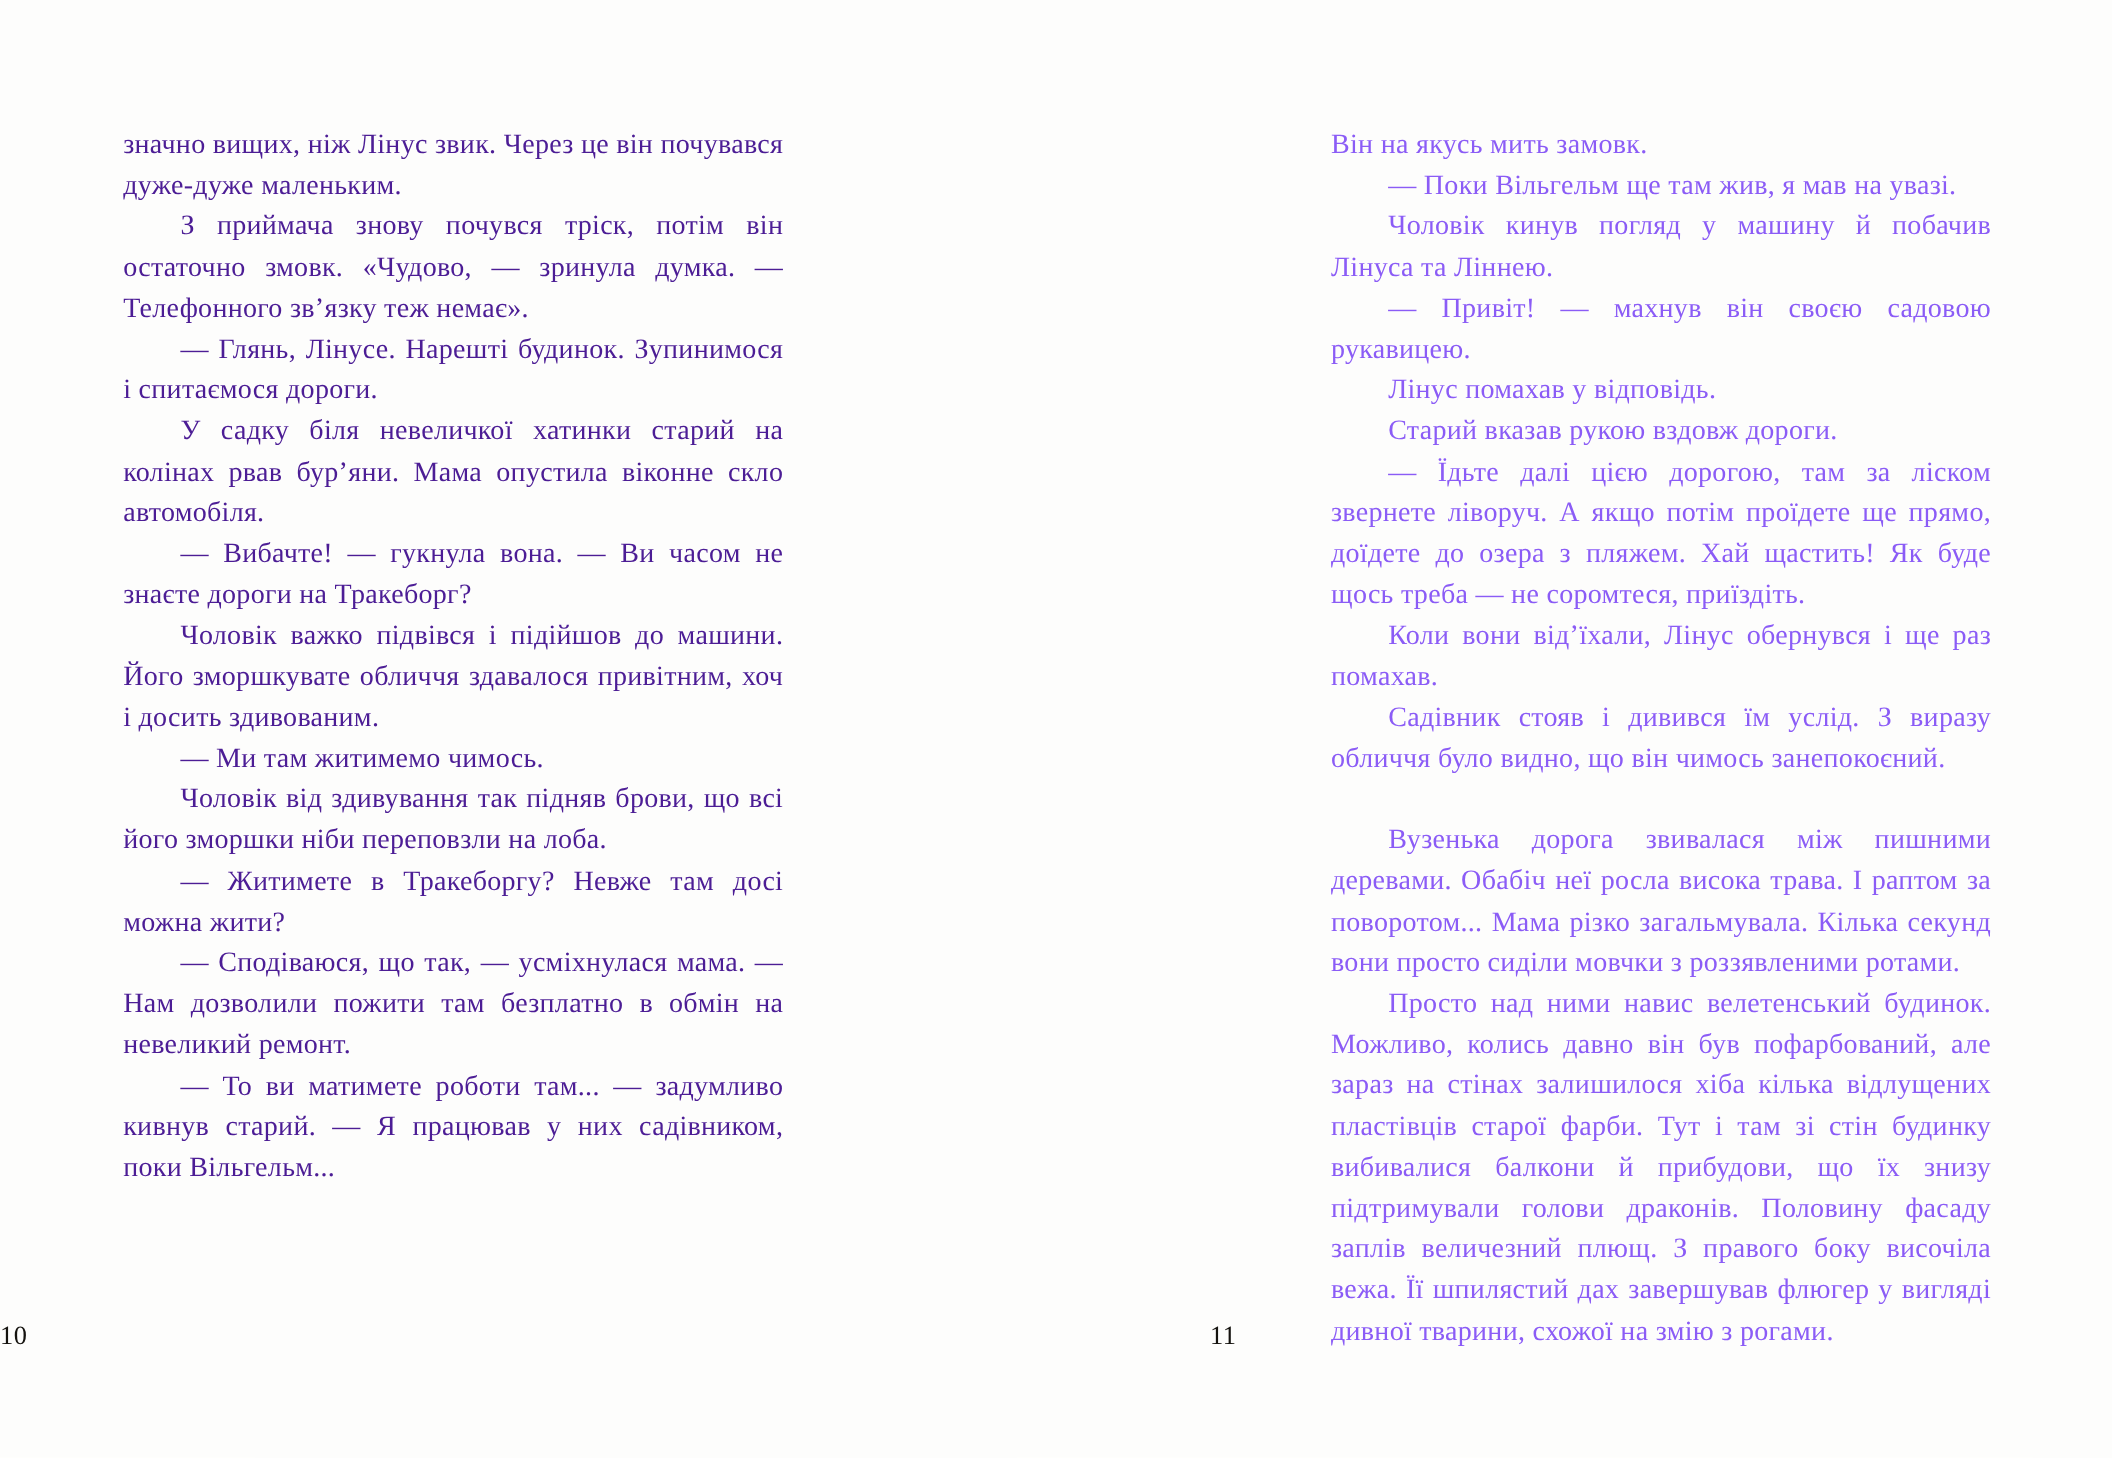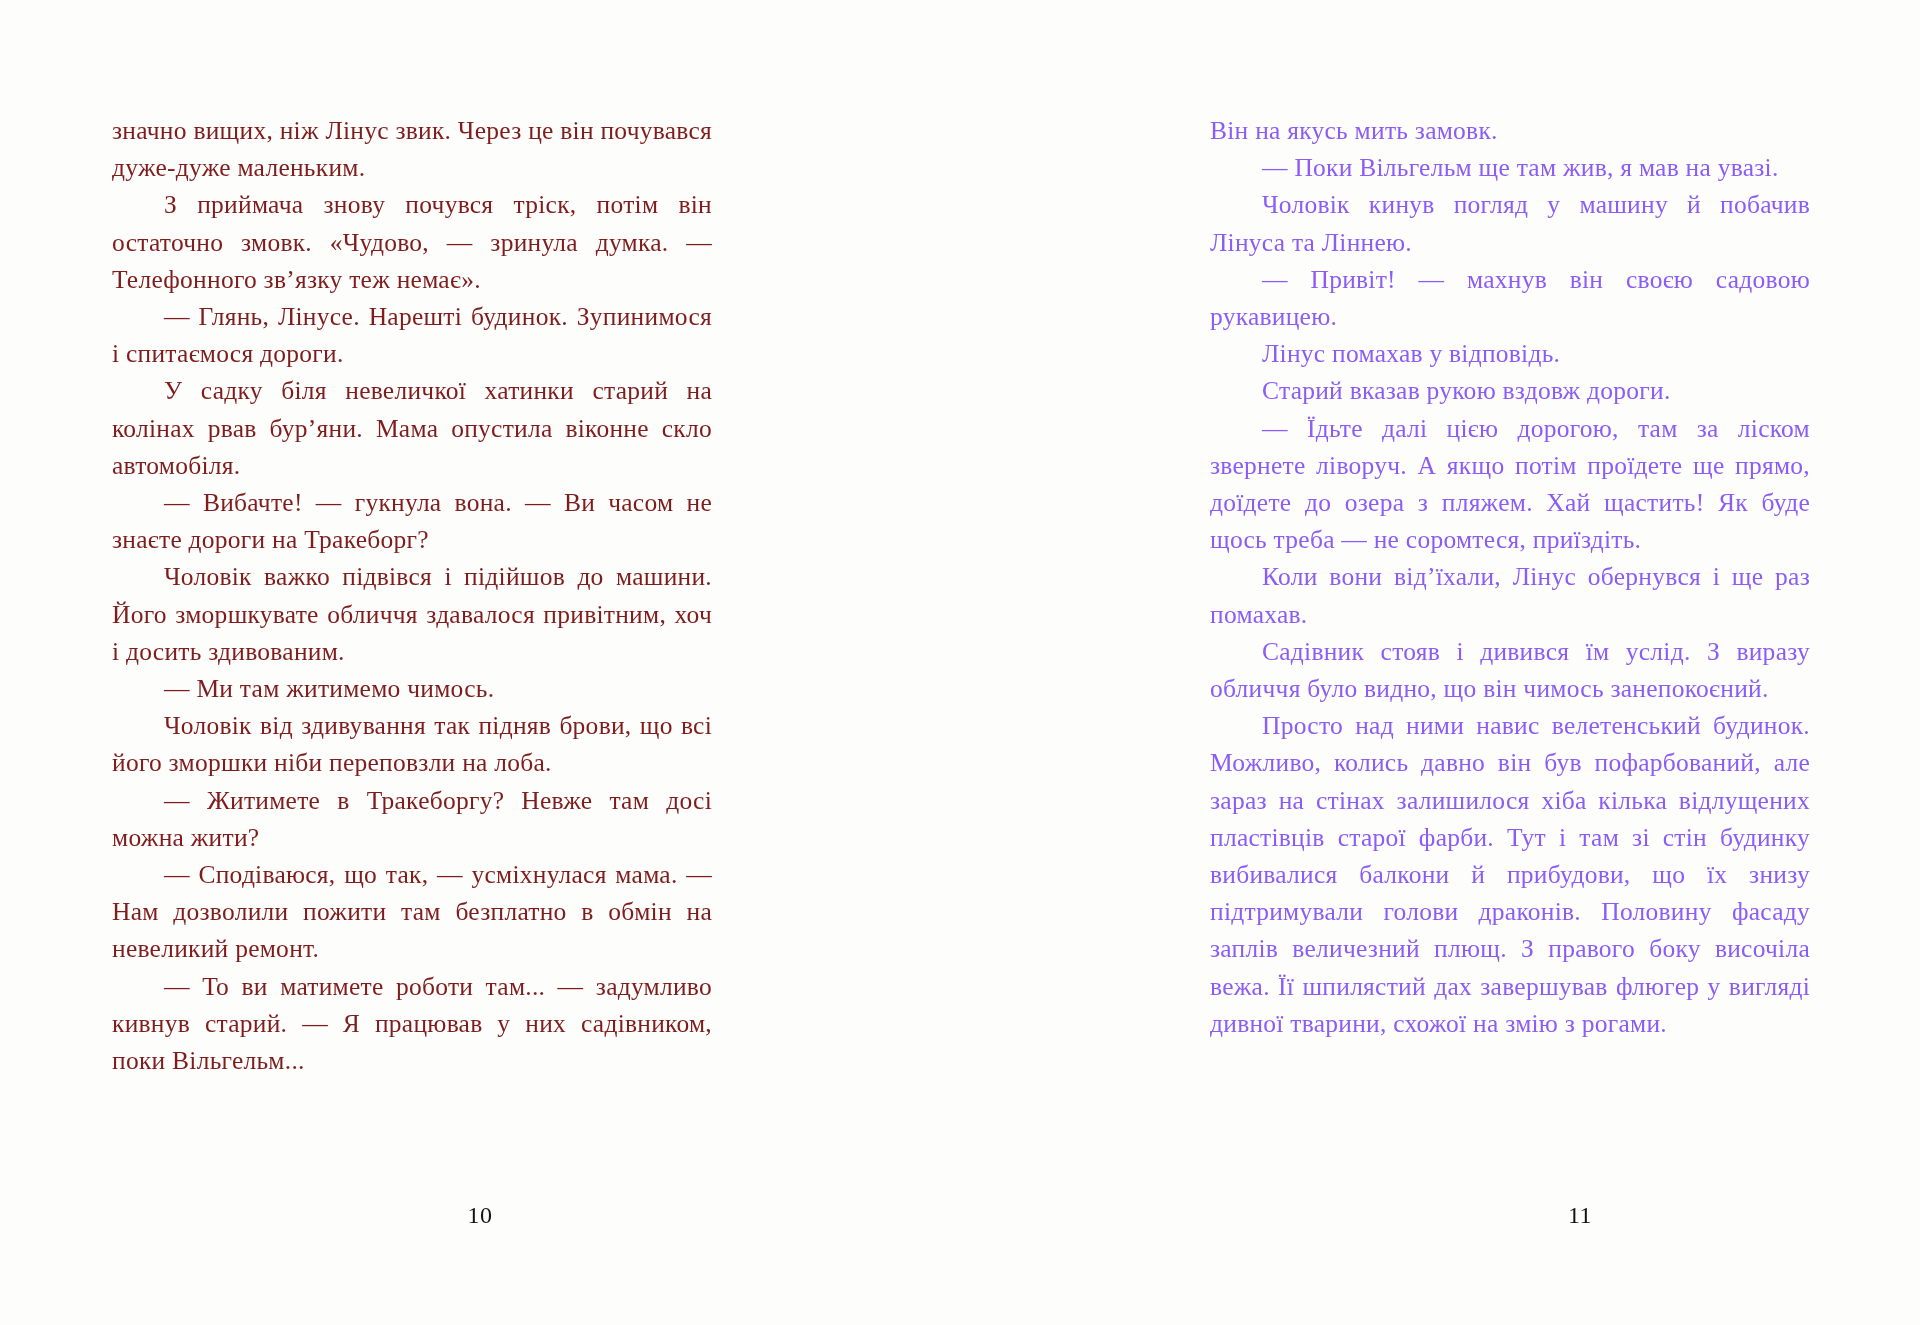--- a/index.html
+++ b/index.html
@@ -58,21 +58,20 @@
   .para.last-line-left { text-align-last: left; }
 
   
   .para.scene-gap { margin-top: 37px; }
 
   .folio {
     position: absolute;
     bottom: 96px;
     width: 100%;
     left: 0;
-    text-align: center;
     font-size: 24px;
     color: #15130f;
     letter-spacing: 0.02em;
   }
   .page-left  .folio { padding-right: 138px; }
   .page-right .folio { padding-left: 140px; }
 
   .gutter {
     position: absolute;
     top: 0;
@@ -81,21 +80,21 @@
     height: 1325px;
     background: transparent;
   }
 </style>
 </head>
 <body>
 
 <div id="book-spread" style="background: rgb(253, 253, 252);">
 
   <div class="page page-left" style="background: rgb(253, 253, 252);">
-    <div class="text-column" id="left-col" style="color: #7f1d1d;">
+    <div class="text-column" id="left-col" style="color: #4c1d95;">
         <p class="para no-indent last-line-left">значно вищих, ніж Лінус звик. Через це він почувався дуже-дуже маленьким.</p>
         <p class="para last-line-left">З приймача знову почувся тріск, потім він остаточно змовк. «Чудово, — зринула думка. — Телефонного зв’язку теж немає».</p>
         <p class="para last-line-left">— Глянь, Лінусе. Нарешті будинок. Зупинимося і спитаємося дороги.</p>
         <p class="para last-line-left">У садку біля невеличкої хатинки старий на колінах рвав бур’яни. Мама опустила віконне скло автомобіля.</p>
         <p class="para last-line-left">— Вибачте! — гукнула вона. — Ви часом не знаєте дороги на Тракеборг?</p>
         <p class="para last-line-left">Чоловік важко підвівся і підійшов до машини. Його зморшкувате обличчя здавалося привітним, хоч і досить здивованим.</p>
         <p class="para last-line-left">— Ми там житимемо чимось.</p>
         <p class="para last-line-left">Чоловік від здивування так підняв брови, що всі його зморшки ніби переповзли на лоба.</p>
         <p class="para last-line-left">— Житимете в Тракеборгу? Невже там досі можна жити?</p>
         <p class="para last-line-left">— Сподіваюся, що так, — усміхнулася мама. — Нам дозволили пожити там безплатно в обмін на невеликий ремонт.</p>
@@ -110,18 +109,19 @@
     <div class="text-column" id="right-col" style="color: #8b5cf6;">
         <p class="para no-indent last-line-left">Він на якусь мить замовк.</p>
         <p class="para last-line-left">— Поки Вільгельм ще там жив, я мав на увазі.</p>
         <p class="para last-line-left">Чоловік кинув погляд у машину й побачив Лінуса та Ліннею.</p>
         <p class="para last-line-left">— Привіт! — махнув він своєю садовою рукавицею.</p>
         <p class="para last-line-left">Лінус помахав у відповідь.</p>
         <p class="para last-line-left">Старий вказав рукою вздовж дороги.</p>
         <p class="para last-line-left">— Їдьте далі цією дорогою, там за ліском звернете ліворуч. А якщо потім проїдете ще прямо, доїдете до озера з пляжем. Хай щастить! Як буде щось треба — не соромтеся, приїздіть.</p>
         <p class="para last-line-left">Коли вони від’їхали, Лінус обернувся і ще раз помахав.</p>
         <p class="para last-line-left">Садівник стояв і дивився їм услід. З виразу обличчя було видно, що він чимось занепокоєний.</p>
+        <p class="para scene-gap last-line-left">Вузенька дорога звивалася між пишними деревами. Обабіч неї росла висока трава. І раптом за поворотом... Мама різко загальмувала. Кілька секунд вони просто сиділи мовчки з роззявленими ротами.</p>
         <p class="para last-line-left">Просто над ними навис велетенський будинок. Можливо, колись давно він був пофарбований, але зараз на стінах залишилося хіба кілька відлущених пластівців старої фарби. Тут і там зі стін будинку вибивалися балкони й прибудови, що їх знизу підтримували голови драконів. Половину фасаду заплів величезний плющ. З правого боку височіла вежа. Її шпилястий дах завершував флюгер у вигляді дивної тварини, схожої на змію з рогами.</p>
       </div>
     <div class="folio" style="color: rgb(21, 19, 15);">11</div>
   </div>
 
 </div>
 
 </body></html>

